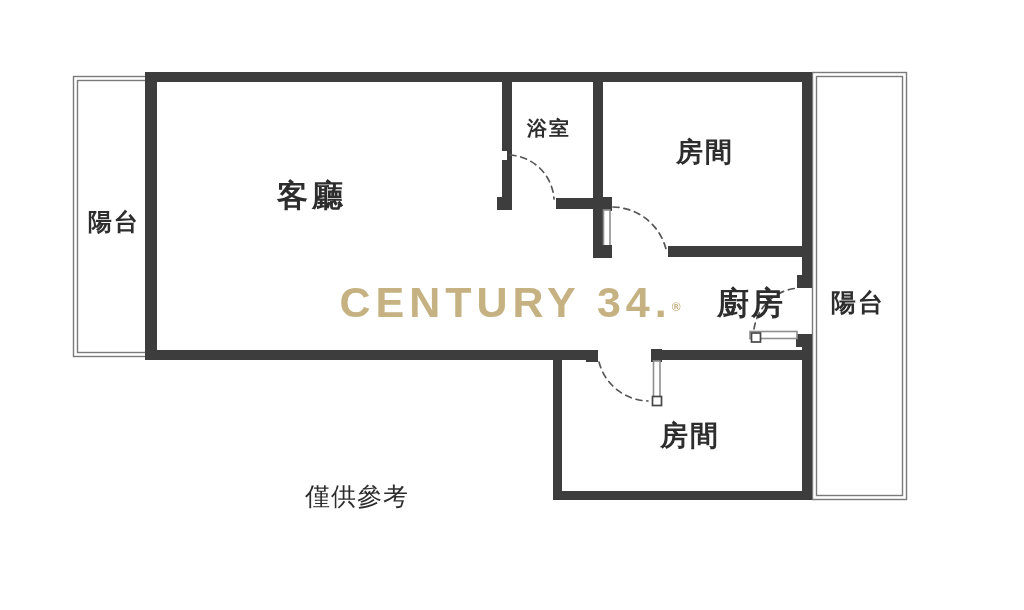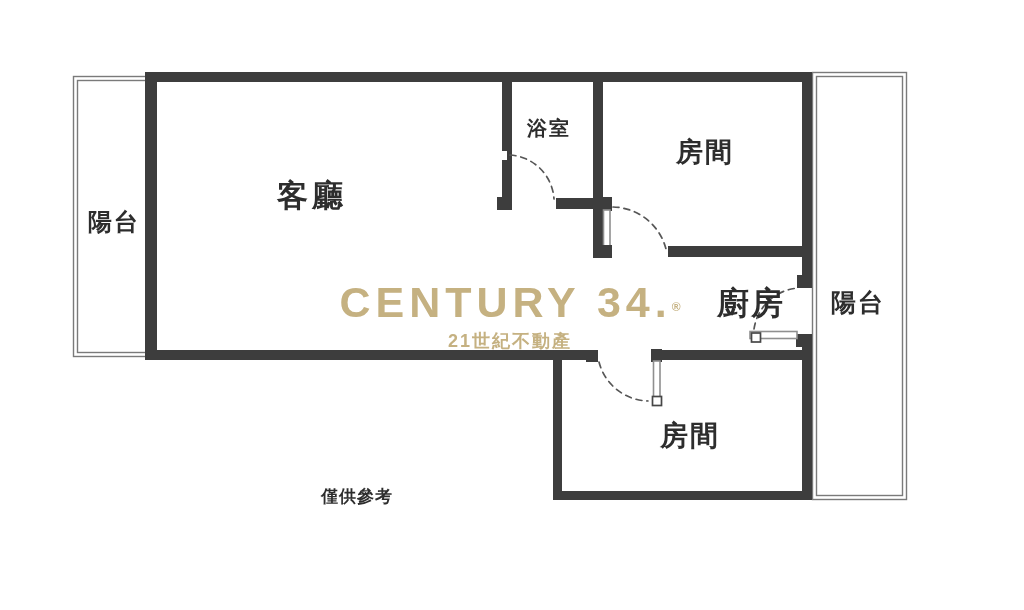--- a/index.html
+++ b/index.html
@@ -57,22 +57,22 @@
     font-size:18px;
     font-weight:700;
     letter-spacing:2px;
   }
   .disclaimer{
     position:absolute;
     left:357px;top:480px;
     transform:translateX(-50%);
     text-align:center;
     color:var(--label-text);
-    font-size:17px;
-    font-weight:700;
+    font-size:25px;
+    font-weight:400;
     line-height:33px;
     letter-spacing:1px;
     white-space:nowrap;
   }
 </style>
 </head>
 <body>
 
 <div class="stage">
 
@@ -123,20 +123,19 @@
   <div class="room-label" style="left:114px;top:222px;font-size:24px;">陽台</div>
   <div class="room-label" style="left:312px;top:196px;font-size:31px;letter-spacing:4px;">客廳</div>
   <div class="room-label" style="left:549px;top:128px;font-size:20px;">浴室</div>
   <div class="room-label" style="left:705px;top:152px;font-size:27px;">房間</div>
   <div class="room-label" style="left:731px;top:304px;font-size:32px;margin-left:20px;">廚房</div>
   <div class="room-label" style="left:858px;top:302px;font-size:25px;">陽台</div>
   <div class="room-label" style="left:690px;top:436px;font-size:28px;">房間</div>
 
   <div class="watermark">
     <div class="wm-brand"><span>CENTURY 34.</span><span class="wm-reg">®</span></div>
-    <div class="wm-sub">21世紀不動產</div>
   </div>
 
   <div class="disclaimer">
     <div>僅供參考</div>
   </div>
 
 </div>
 
 </body></html>

